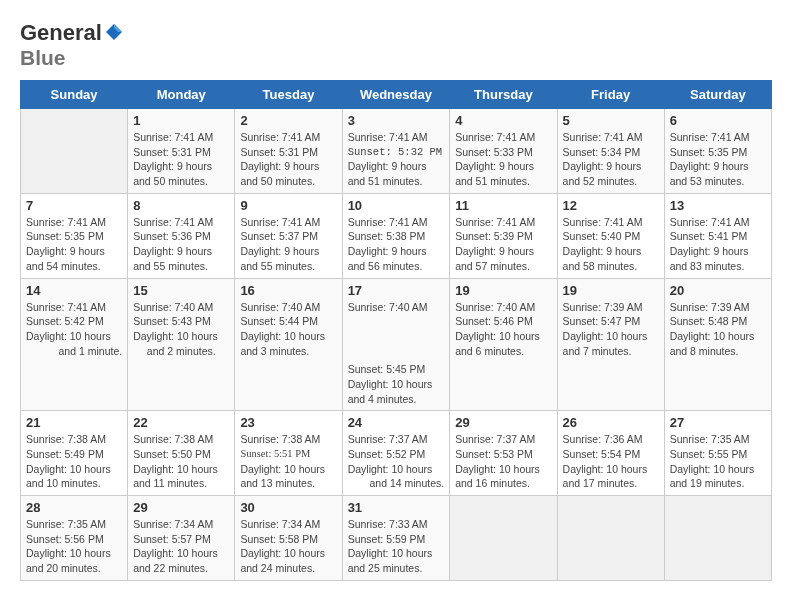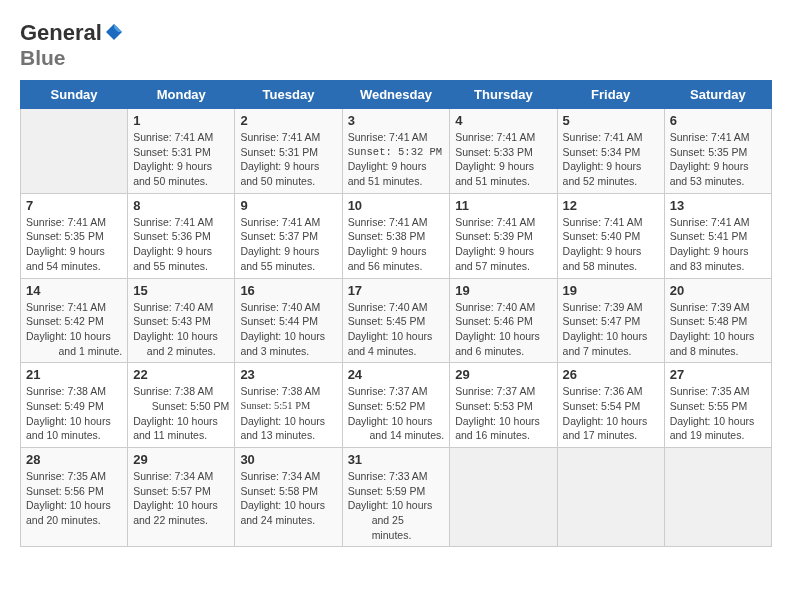--- a/index.html
+++ b/index.html
@@ -253,21 +253,21 @@
             <span style="display: block;">Sunrise: 7:40 AM</span>
             <span style="display: block;">Sunset: 5:44 PM</span>
             <span style="display: block;">Daylight: 10 hours</span>
             <span style="display: block;">and 3 minutes.</span>
           </div>
         </td>
         <td>
           <span class="day-number">17</span>
           <div class="day-info">
             <span style="display: block;">Sunrise: 7:40 AM</span>
-            <span style="display: block;">Sunset: 5:45 PM</span>
+            <span style="display: block; margin-top: 48px;">Sunset: 5:45 PM</span>
             <span style="display: block;">Daylight: 10 hours</span>
             <span style="display: block;">and 4 minutes.</span>
           </div>
         </td>
         <td>
           <span class="day-number">19</span>
           <div class="day-info">
             <span style="display: block;">Sunrise: 7:40 AM</span>
             <span style="display: block;">Sunset: 5:46 PM</span>
             <span style="display: block;">Daylight: 10 hours</span>
@@ -300,21 +300,21 @@
             <span style="display: block;">Sunrise: 7:38 AM</span>
             <span style="display: block;">Sunset: 5:49 PM</span>
             <span style="display: block;">Daylight: 10 hours</span>
             <span style="display: block;">and 10 minutes.</span>
           </div>
         </td>
         <td>
           <span class="day-number">22</span>
           <div class="day-info">
             <span style="display: block;">Sunrise: 7:38 AM</span>
-            <span style="display: block; text-align: right;">Sunset: 5:50 PM</span>
+            <span style="display: block;">Sunset: 5:50 PM</span>
             <span style="display: block;">Daylight: 10 hours</span>
             <span style="display: block;">and 11 minutes.</span>
           </div>
         </td>
         <td>
           <span class="day-number">23</span>
           <div class="day-info">
             <span style="display: block;">Sunrise: 7:38 AM</span>
             <span style="display: block; font-family: Liberation Serif, serif;">Sunset: 5:51 PM</span>
             <span style="display: block;">Daylight: 10 hours</span>
@@ -385,21 +385,21 @@
             <span style="display: block;">Daylight: 10 hours</span>
             <span style="display: block;">and 24 minutes.</span>
           </div>
         </td>
         <td>
           <span class="day-number">31</span>
           <div class="day-info">
             <span style="display: block;">Sunrise: 7:33 AM</span>
             <span style="display: block;">Sunset: 5:59 PM</span>
             <span style="display: block;">Daylight: 10 hours</span>
-            <span style="display: block; margin-left: 24px;">and 25 minutes.</span>
+            <span style="display: block;">and 25 minutes.</span>
           </div>
         </td>
         <td class="empty"></td>
         <td class="empty"></td>
         <td class="empty"></td>
       </tr>
     </tbody>
 </table>
 
 </body></html>

